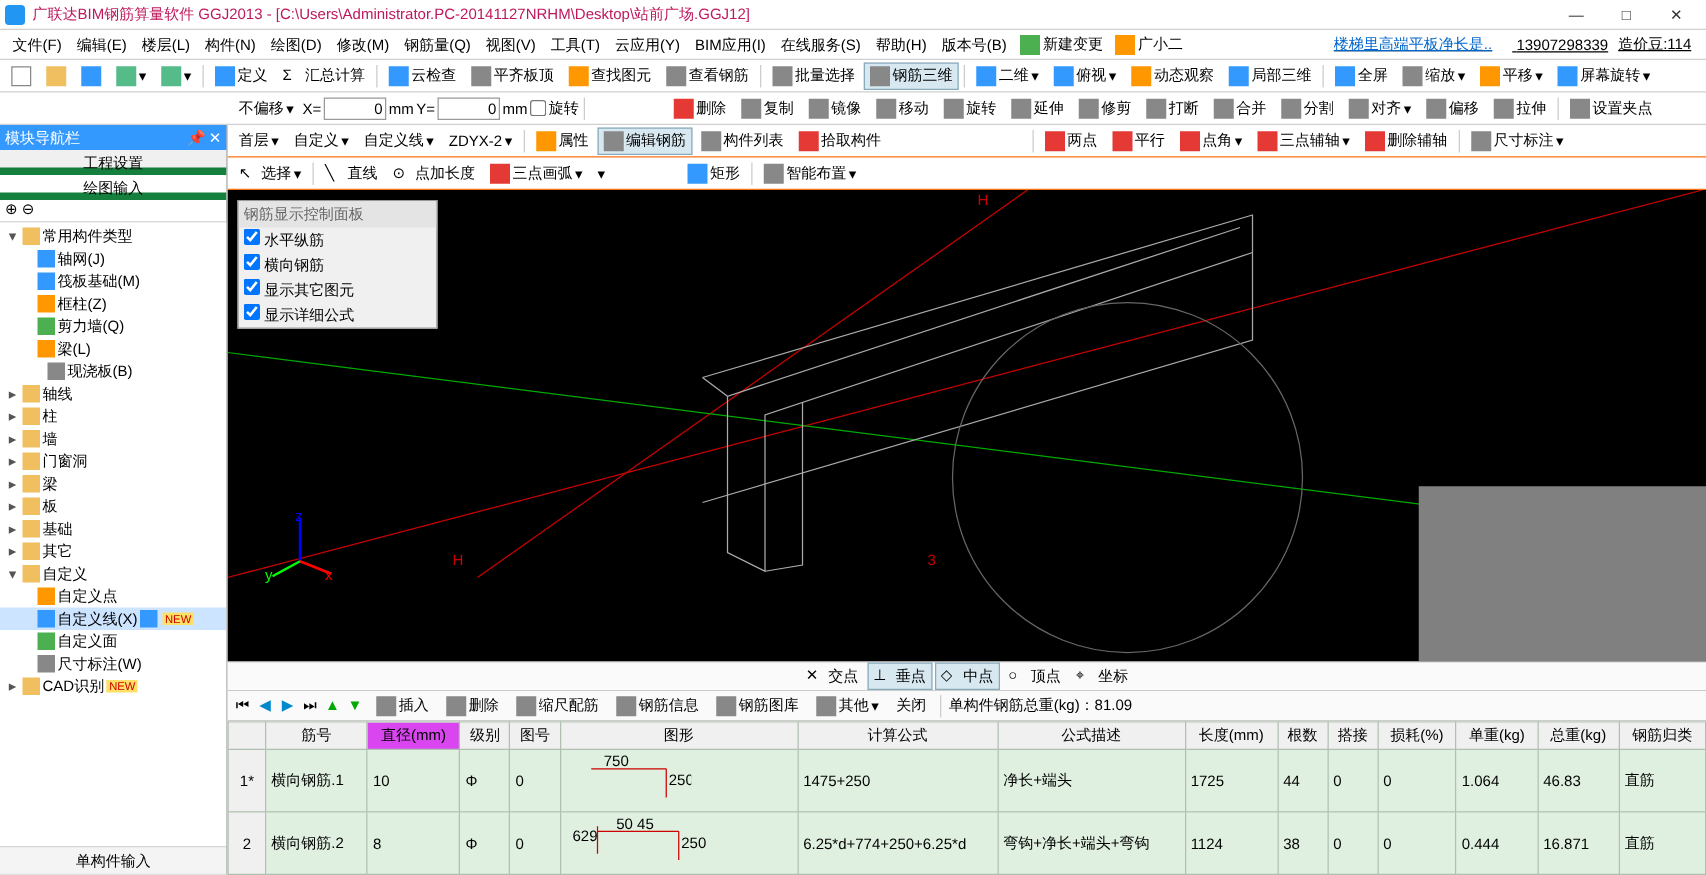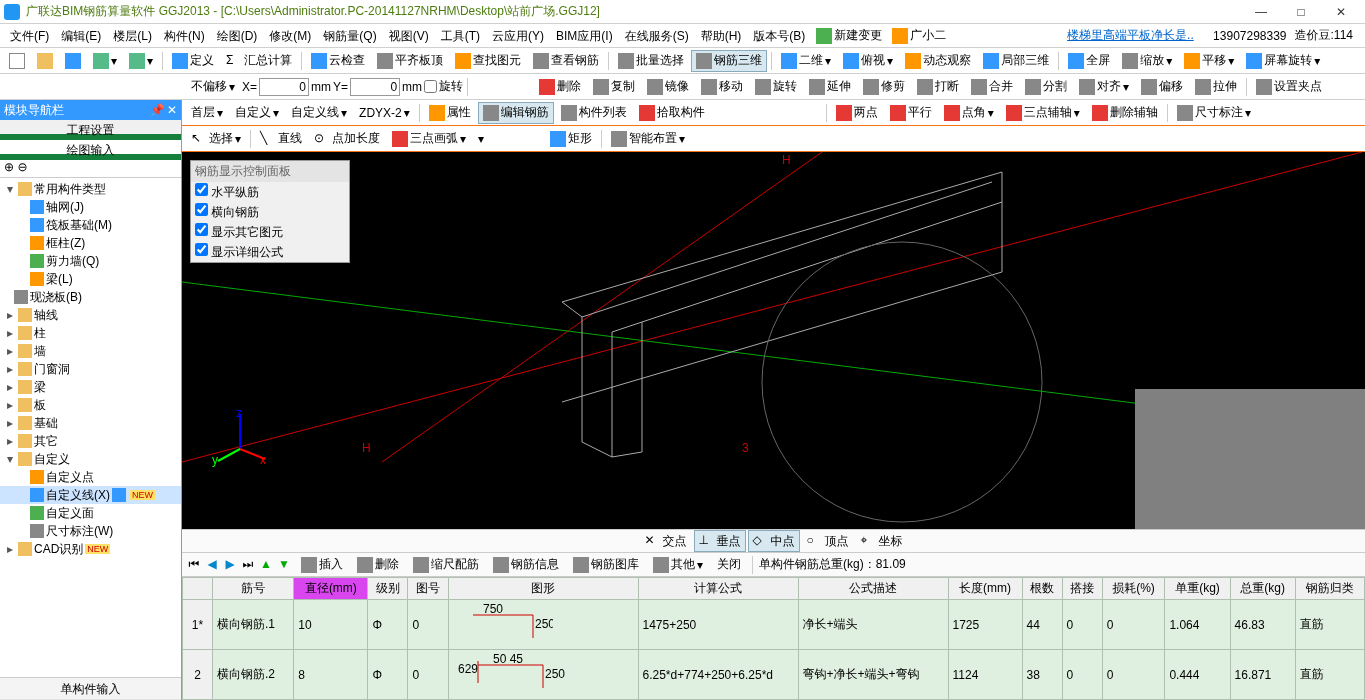--- a/index.html
+++ b/index.html
@@ -1,23 +1,23 @@
 <!DOCTYPE html>
 <html><head>
 <meta charset="utf-8">
 <style>
 * { margin:0; padding:0; box-sizing:border-box; font-family:"Microsoft YaHei",SimSun,sans-serif; font-size:12px; }
 body { background:#fff; width:1365px; height:700px; overflow:hidden; display:flex; flex-direction:column; }
 .titlebar { height:24px; background:#fff; display:flex; align-items:center; padding:0 4px; border-bottom:1px solid #d0d0d0; }
 .titlebar .appicon { width:16px; height:16px; background:#2196f3; border-radius:3px; margin-right:6px; }
-.titlebar .title { flex:1; color:#4d7c0f; }
+.titlebar .title { flex:1; color:#be185d; }
 .titlebar .winbtn { width:40px; height:20px; text-align:center; line-height:20px; color:#333; }
 .menubar { height:24px; display:flex; align-items:center; padding:0 4px; border-bottom:1px solid #d0d0d0; }
 .menubar .mitem { padding:0 6px; height:24px; line-height:24px; }
-.menubar .right { margin-left:auto; display:flex; align-items:center; gap:8px; }
+.menubar .right { margin-left:auto; display:flex; align-items:center; gap:8px;text-decoration:underline; }
 .menubar .linkblue { color:#0066cc; text-decoration:underline; }
 .toolbar { height:26px; display:flex; align-items:center; padding:0 4px; border-bottom:1px solid #d0d0d0; gap:2px; }
 .tbtn { height:22px; padding:0 4px; display:inline-flex; align-items:center; gap:2px; border:1px solid transparent; }
 .tbtn .ico { width:16px; height:16px; }
 .sep { width:1px; height:18px; background:#ccc; margin:0 2px; }
 .active-tbtn { border:1px solid #8ab; background:#d8e8f0; }
 .input-sm { width:50px; height:18px; border:1px solid #999; text-align:right; padding-right:2px; }
 .main { flex:1; display:flex; overflow:hidden; }
 .leftpanel { width:182px; display:flex; flex-direction:column; border-right:1px solid #999; }
 .lp-header { height:20px; background:#3399ff; color:#fff; display:flex; align-items:center; padding:0 4px; }
@@ -272,21 +272,21 @@
           <span>框柱(Z)</span>
         </div>
       <div class="tnode" style="padding-left:28px">
           <span class="tico ico-green"></span>
           <span>剪力墙(Q)</span>
         </div>
       <div class="tnode" style="padding-left:28px">
           <span class="tico ico-orange"></span>
           <span>梁(L)</span>
         </div>
-      <div class="tnode" style="padding-left:12px">
+      <div class="tnode" style="padding-left:36px">
           <span class="tico ico-gray"></span>
           <span>现浇板(B)</span>
         </div>
       <div class="tnode">
           <span class="exp">▸</span>
           <span class="tico ico-folder"></span>
           <span>轴线</span>
         </div>
       <div class="tnode">
           <span class="exp">▸</span>

